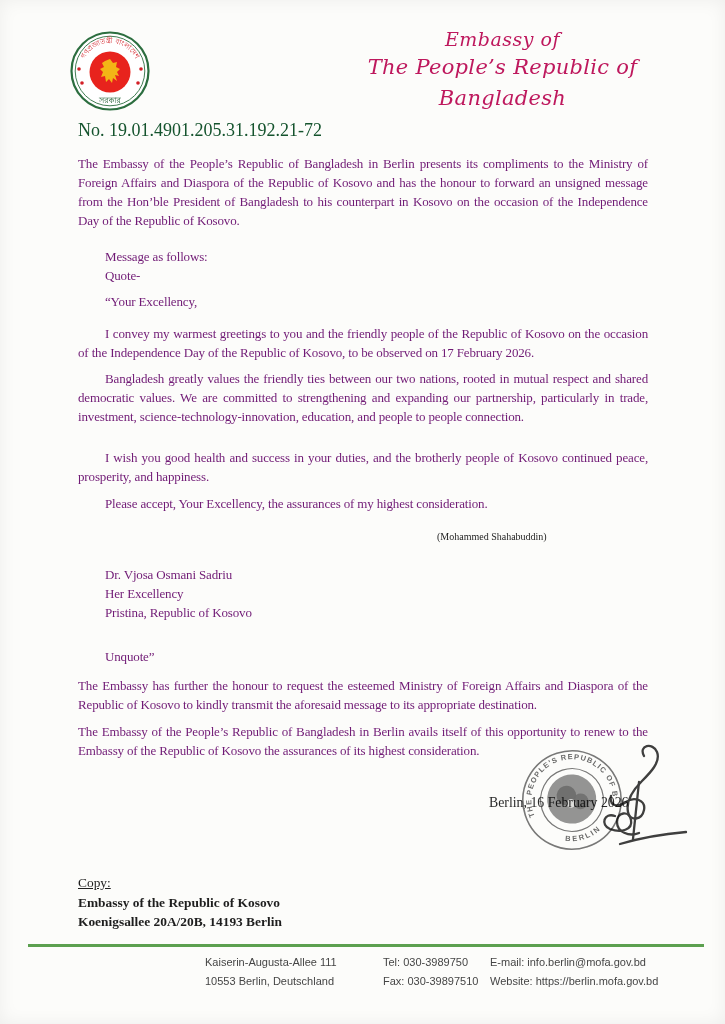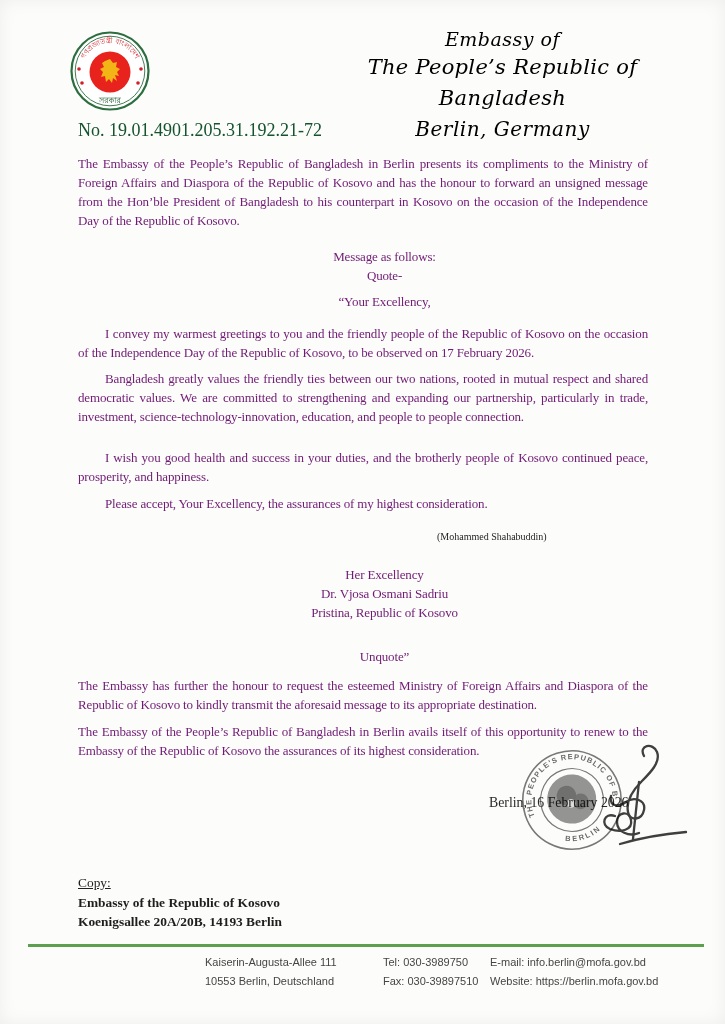--- a/index.html
+++ b/index.html
@@ -8,25 +8,25 @@
     background:#fcfcfa; overflow:hidden;
     font-family:"Liberation Serif", serif; color:#1e1e1e;
     box-shadow: inset 0 0 18px rgba(0,0,0,0.06);
   }
   .para {
     position:absolute; left:78px; width:570px;
     font-size:13px; letter-spacing:-0.15px; line-height:19px;
     text-align:justify; color:#701a75;
   }
   .firstline-indent { text-indent:27px; }
-  .indented { left:105px; width:543px; text-align:center;margin-left:8px; }
+  .indented { left:105px; width:543px; text-align:left; }
   .addr-line { line-height:19px; }
   .header-title {
     position:absolute; left:330px; top:26px; width:345px;
-    text-align:center; color:#000000;
+    text-align:center; color:#be185d;
     font-family:"DejaVu Serif", serif; font-style:italic;
   }
   .header-title .t1 { font-size:19px; line-height:26px; letter-spacing:0.5px; }
   .header-title .t2 { font-size:21px; line-height:31px; letter-spacing:0.3px; }
   .header-title .t3 { font-size:20px; line-height:30px; letter-spacing:0.5px; }
   .ref { position:absolute; left:78px; top:120px; font-size:18px; color:#14532d; }
   .signatory { position:absolute; left:437px; top:531px; font-size:10px; }
   .dateline { position:absolute; left:489px; top:795px; font-size:13.8px; color:#2a2a2a; }
   .recipient { position:absolute; left:78px; top:810px; font-size:13.4px; line-height:19.5px; }
   .recipient .bold, .copyblk .bold { font-weight:600; }
@@ -62,21 +62,20 @@
       <circle cx="-31" cy="-2" r="1.8" fill="#d31f26"></circle>
       <circle cx="-28" cy="12" r="1.8" fill="#d31f26"></circle>
       <circle cx="31" cy="-2" r="1.8" fill="#d31f26"></circle>
       <circle cx="28" cy="12" r="1.8" fill="#d31f26"></circle>
     </svg>
   </div>
 
   <div class="header-title">
     <div class="t1">Embassy of</div>
     <div class="t2">The People’s Republic of Bangladesh</div>
-    <div class="t3">Berlin, Germany</div>
   </div>
 
   <div class="ref">No. 19.01.4901.205.31.192.21-72</div>
 
   <div class="para" style="top:154px;">The Embassy of the People’s Republic of Bangladesh in Berlin presents its compliments to the Ministry of Foreign Affairs and Diaspora of the Republic of Kosovo and has the honour to forward an unsigned message from the Hon’ble President of Bangladesh to his counterpart in Kosovo on the occasion of the Independence Day of the Republic of Kosovo.</div>
 
   <div class="para indented" style="top:247px;">
     <div>Message as follows:</div>
     <div>Quote-</div>
   </div>
@@ -87,22 +86,22 @@
 
   <div class="para firstline-indent" style="top:369px;">Bangladesh greatly values the friendly ties between our two nations, rooted in mutual respect and shared democratic values. We are committed to strengthening and expanding our partnership, particularly in trade, investment, science-technology-innovation, education, and people to people connection.</div>
 
   <div class="para firstline-indent" style="top:448px;">I wish you good health and success in your duties, and the brotherly people of Kosovo continued peace, prosperity, and happiness.</div>
 
   <div class="para firstline-indent" style="top:494px;">Please accept, Your Excellency, the assurances of my highest consideration.</div>
 
   <div class="signatory">(Mohammed Shahabuddin)</div>
 
   <div class="para indented" style="top:565px;">
+    <div class="addr-line">Dr. Vjosa Osmani Sadriu</div>
     <div class="addr-line">Her Excellency</div>
-    <div class="addr-line">Dr. Vjosa Osmani Sadriu</div>
     <div class="addr-line">Pristina, Republic of Kosovo</div>
   </div>
 
   <div class="para indented" style="top:647px;">Unquote”</div>
 
   <div class="para" style="top:676px;">The Embassy has further the honour to request the esteemed Ministry of Foreign Affairs and Diaspora of the Republic of Kosovo to kindly transmit the aforesaid message to its appropriate destination.</div>
 
   <div class="para" style="top:722px;">The Embassy of the People’s Republic of Bangladesh in Berlin avails itself of this opportunity to renew to the Embassy of the Republic of Kosovo the assurances of its highest consideration.</div>
 
   <div class="dateline">Berlin, 16 February 2026</div>

